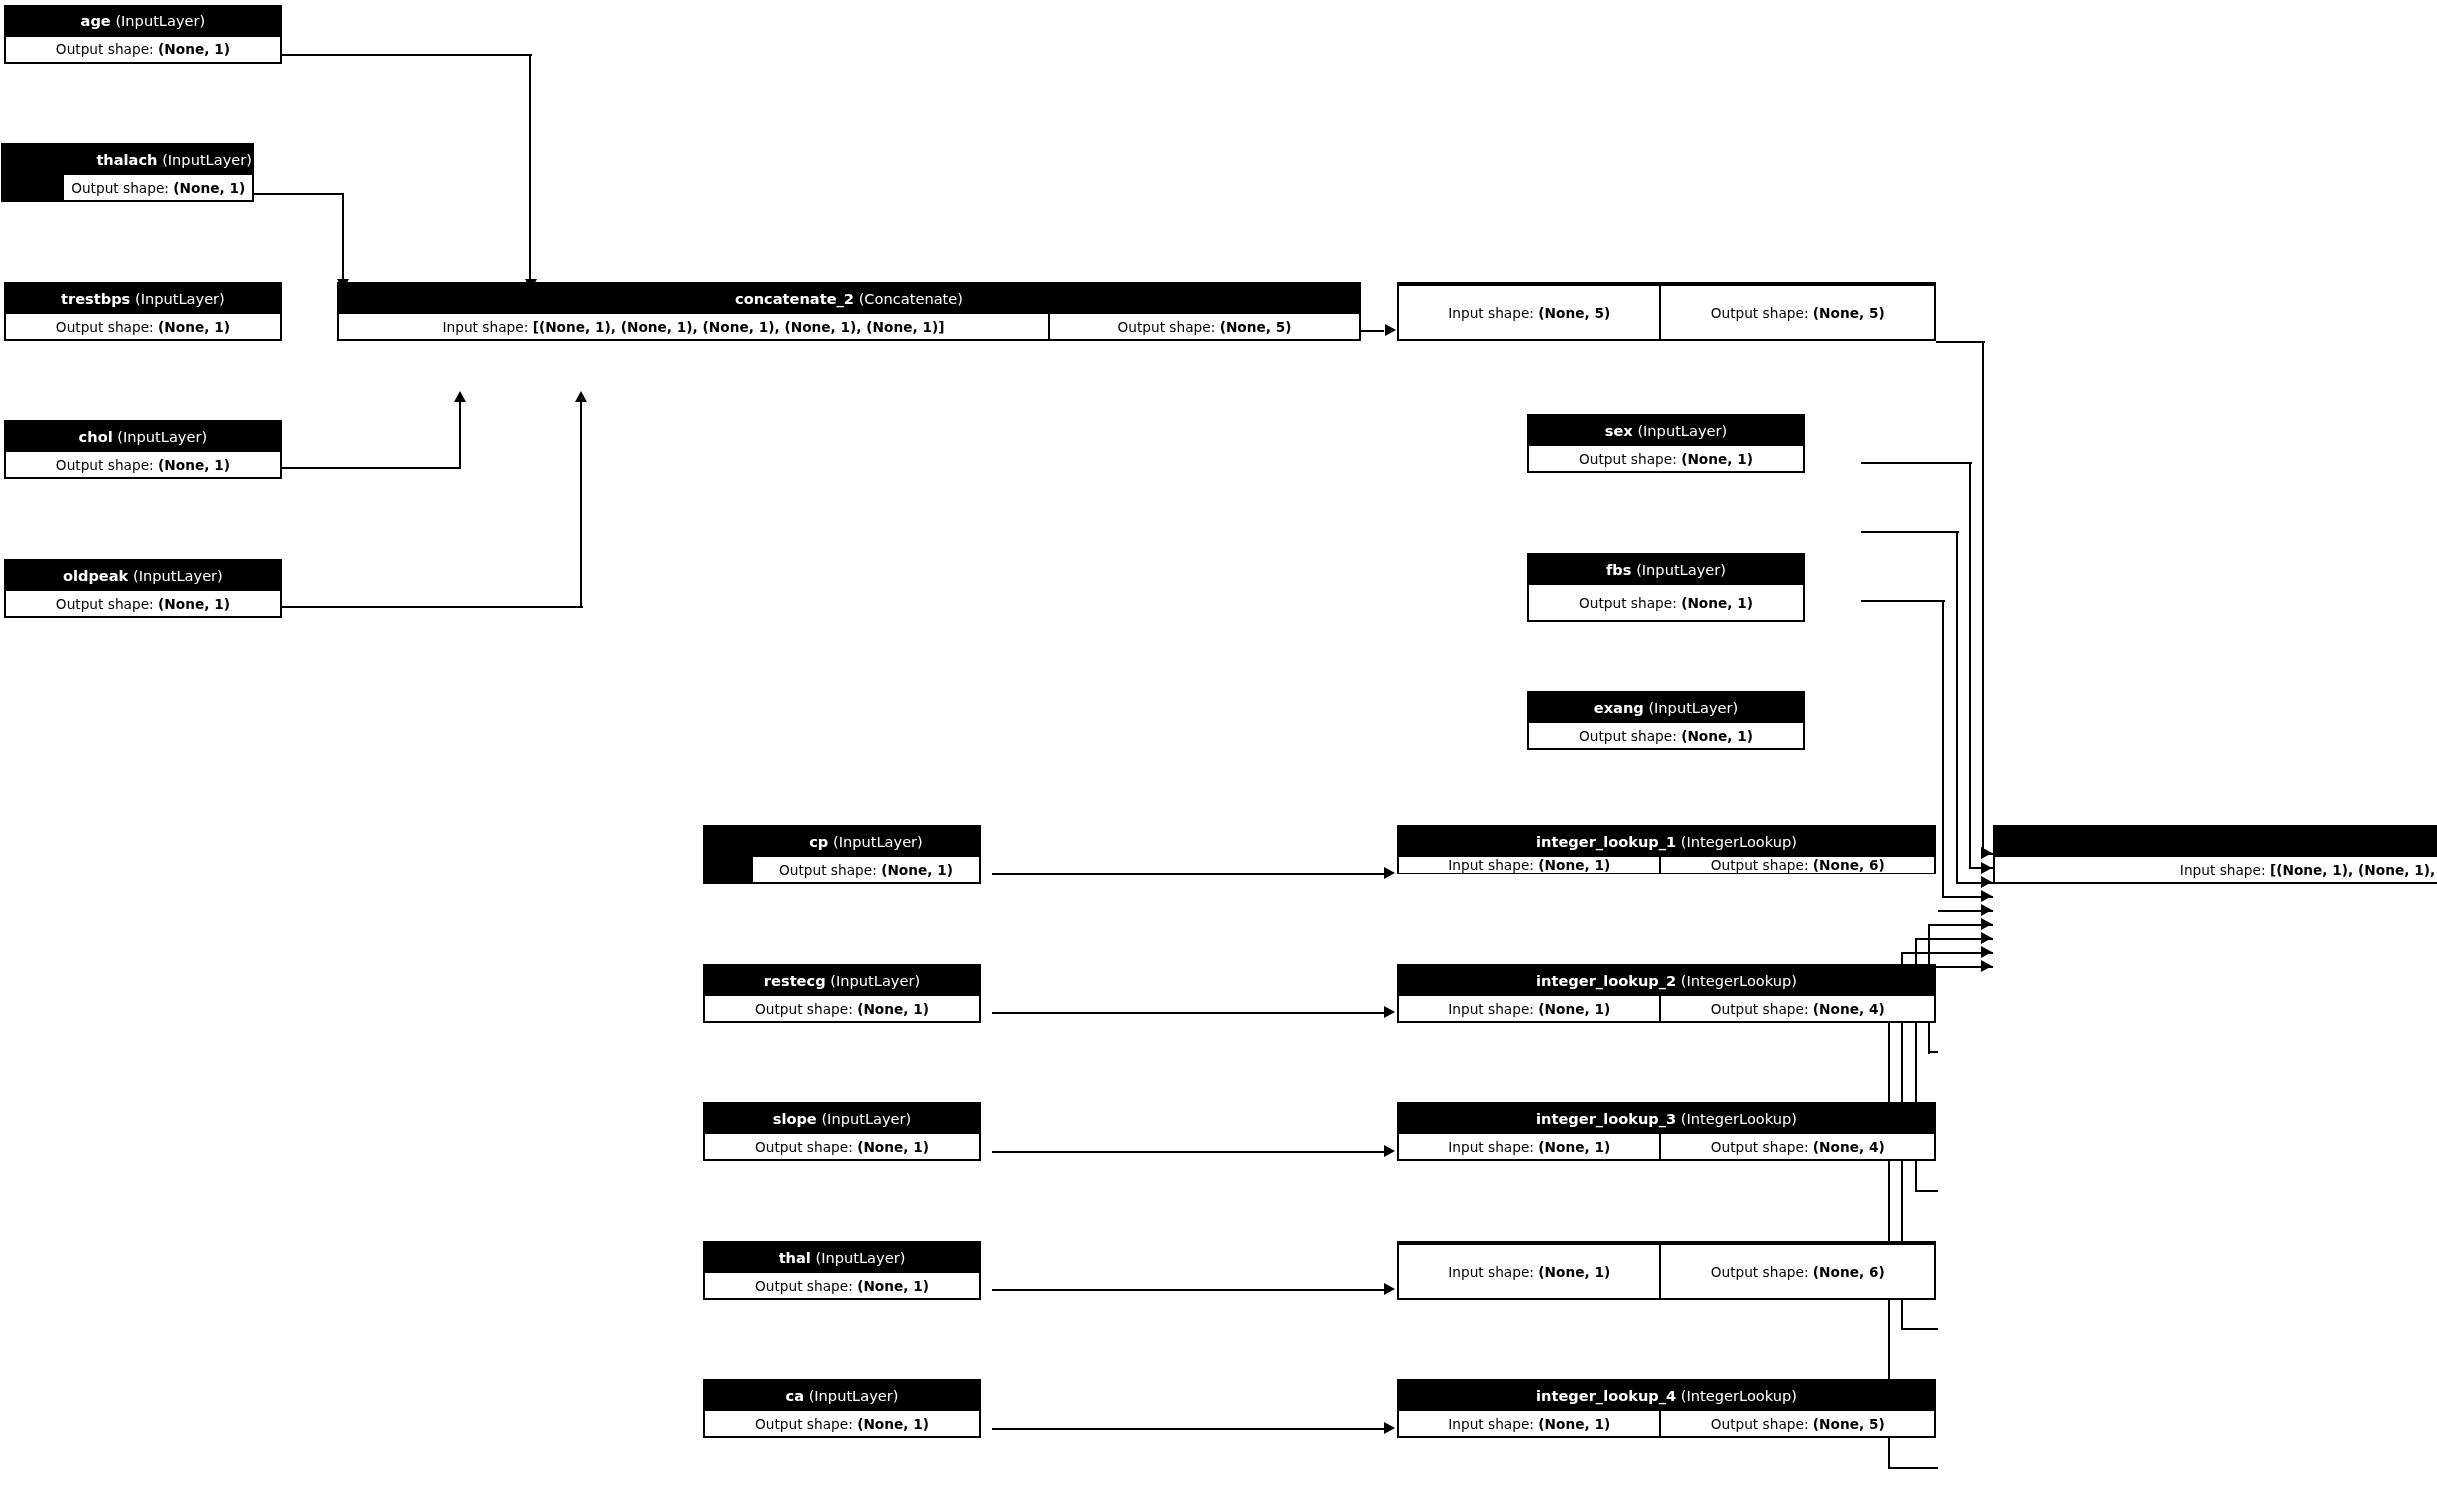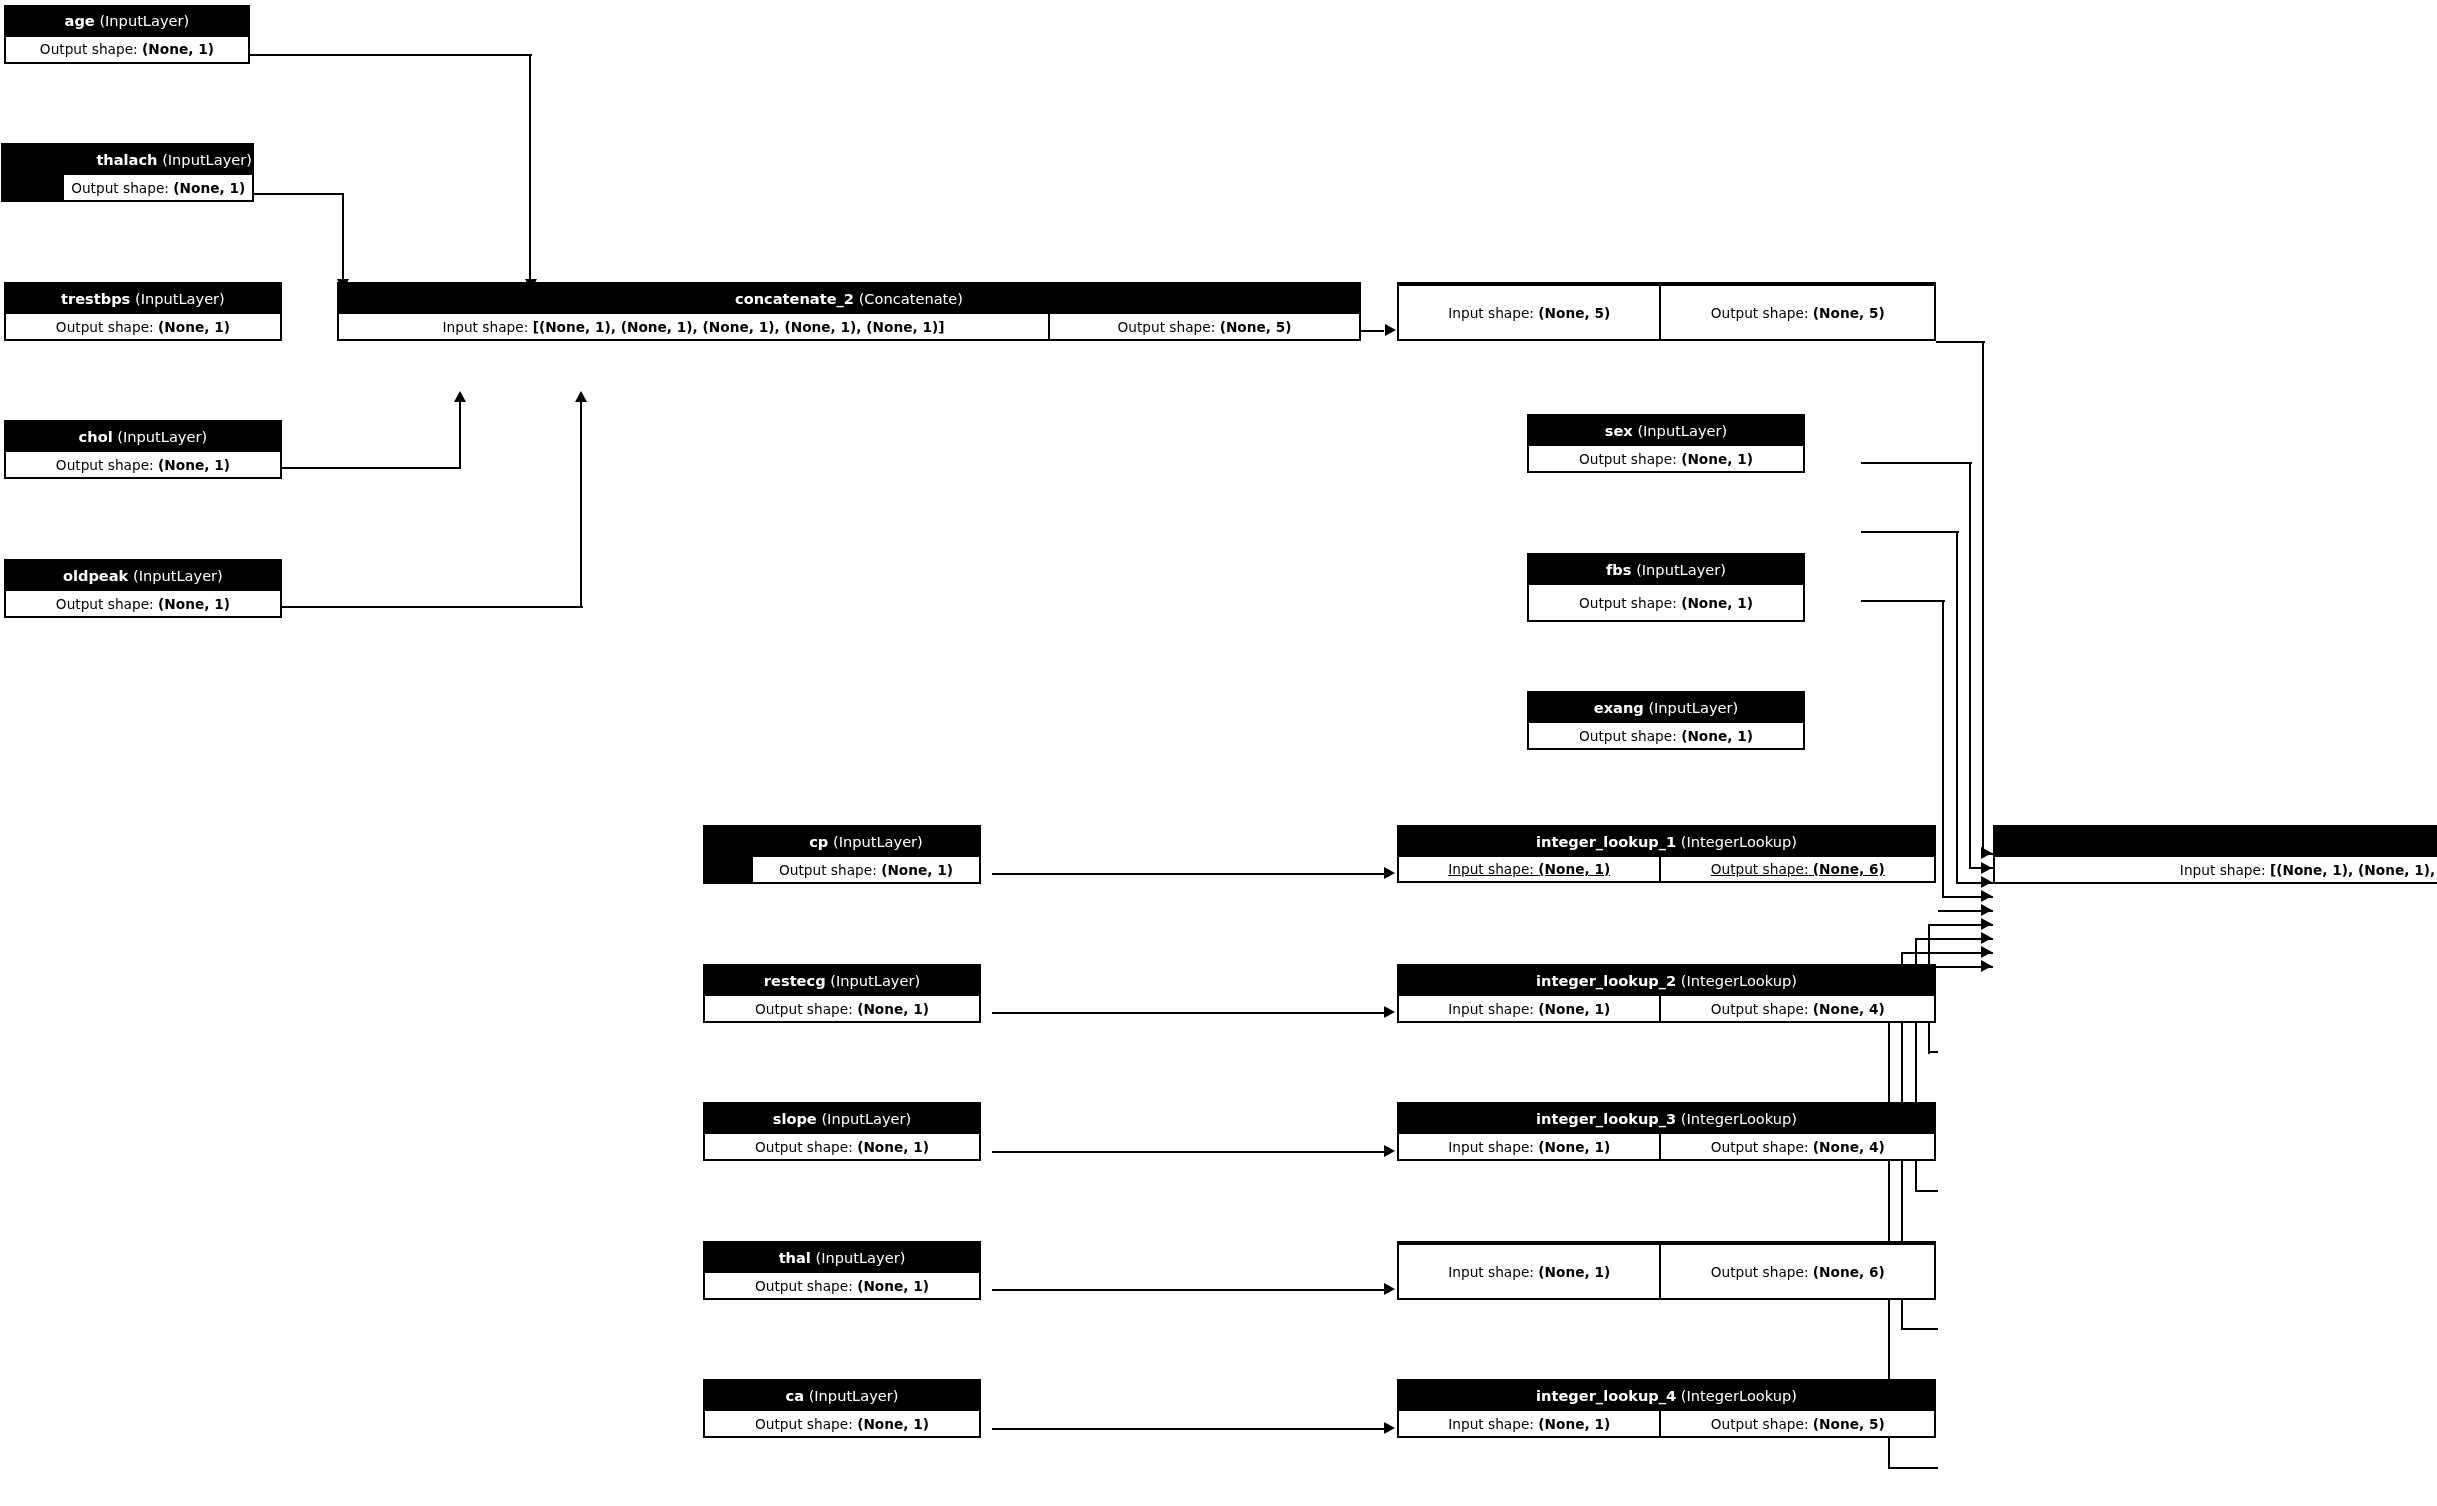--- a/index.html
+++ b/index.html
@@ -116,21 +116,21 @@
     <div class="edge h" style="left:1901px;top:952px;width:92px;"></div>
     <div class="arrow right" style="left:1981px;top:946px;"></div>
 
     <div class="edge h" style="left:1888px;top:1467px;width:50px;"></div>
     <div class="edge v" style="left:1888px;top:966px;height:503px;"></div>
     <div class="edge h" style="left:1888px;top:966px;width:105px;"></div>
     <div class="arrow right" style="left:1981px;top:960px;"></div>
 
   </div>
 
-  <div class="node sz-sm" style="left:3.9px;top:4.9px;width:246px;height:59px;">
+  <div class="node sz-sm" style="left:3.9px;top:4.9px;width:278px;height:59px;">
     <div class="title">
       <span class="nm">age</span>&nbsp;<span class="ty">(InputLayer)</span>
     </div>
     <div class="shapes">
       <div class="cell">
         <span class="lbl">Output shape:</span>&nbsp;<span class="val">(None, 1)</span>
       </div>
     </div>
   </div>
 
@@ -284,21 +284,21 @@
     <div class="title">
       <span class="nm">ca</span>&nbsp;<span class="ty">(InputLayer)</span>
     </div>
     <div class="shapes">
       <div class="cell">
         <span class="lbl">Output shape:</span>&nbsp;<span class="val">(None, 1)</span>
       </div>
     </div>
   </div>
 
-  <div class="node sz-sm" style="left:1397px;top:825px;width:539px;height:58px;text-decoration:underline;">
+  <div class="node sz-sm" style="left:1397px;top:825px;width:539px;height:49px;">
     <div class="title">
       <span class="nm">integer_lookup_1</span>&nbsp;<span class="ty">(IntegerLookup)</span>
     </div>
     <div class="shapes">
       <div class="cell">
         <span class="lbl">Input shape:</span>&nbsp;<span class="val">(None, 1)</span>
       </div>
       <div class="cell">
         <span class="lbl">Output shape:</span>&nbsp;<span class="val">(None, 6)</span>
       </div>

